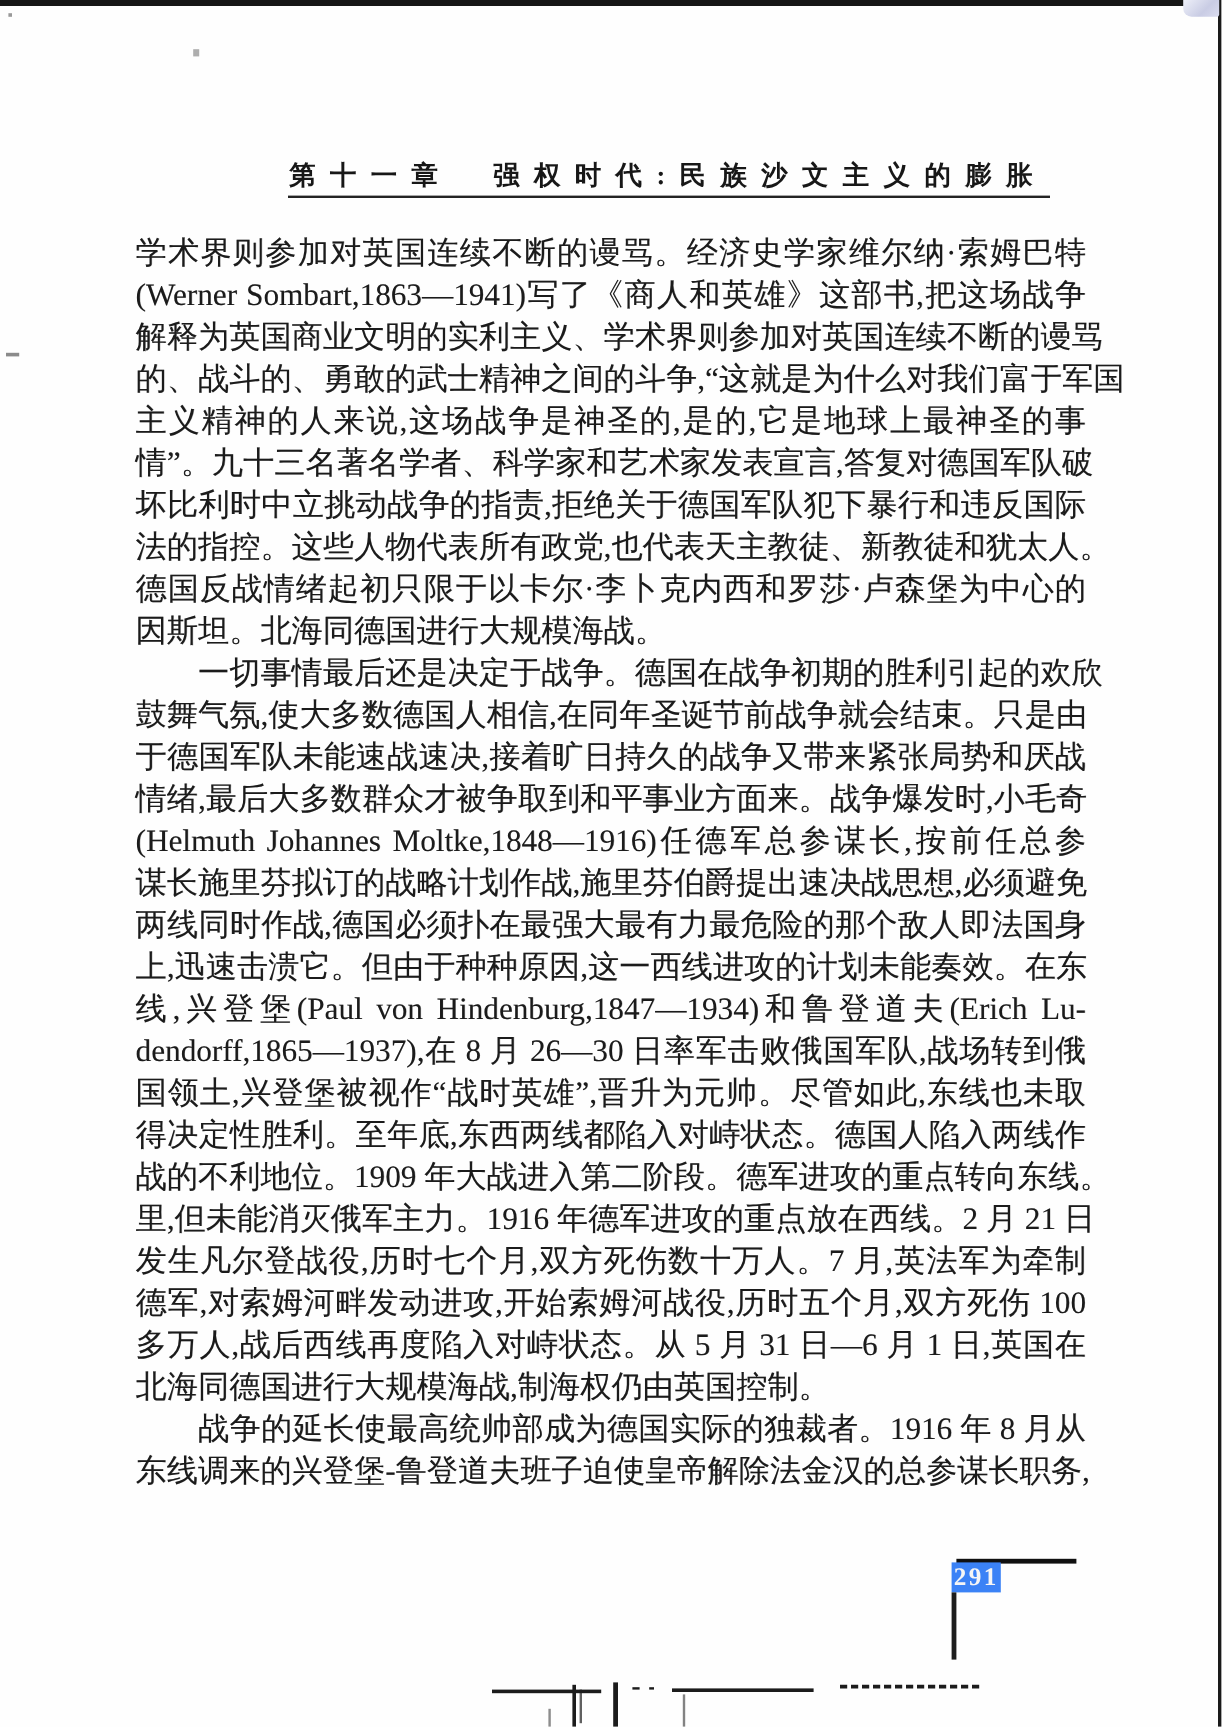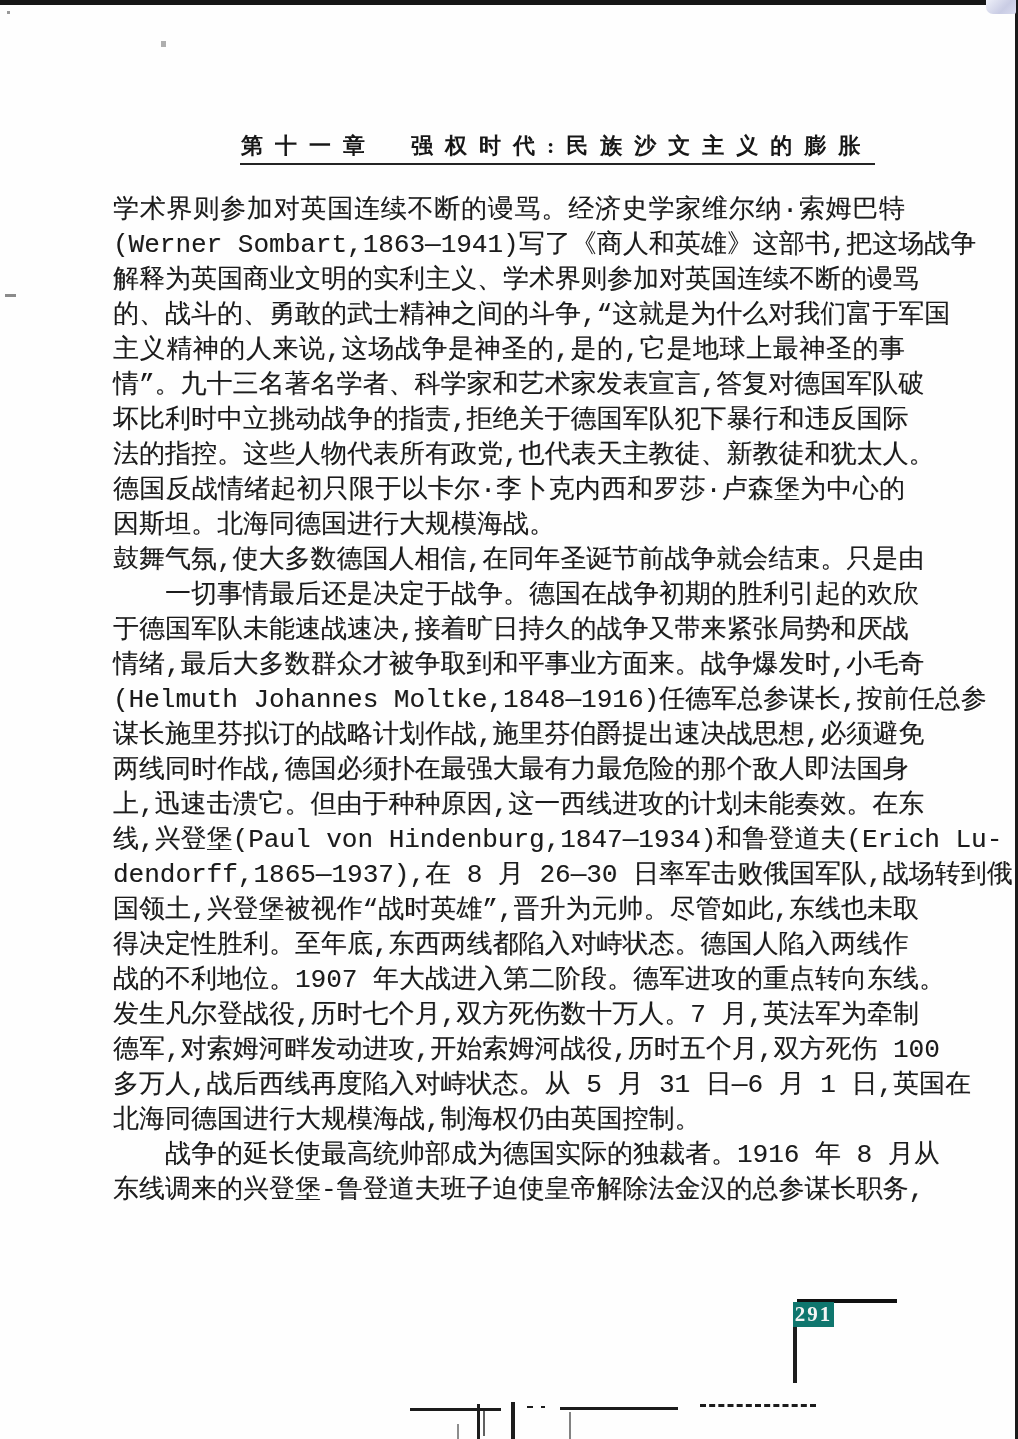--- a/index.html
+++ b/index.html
@@ -50,40 +50,39 @@
   }
 
   
   .text-column {
     position: absolute;
     left: 113px; top: 193px;
     width: 792px;
     font-size: 26px;
     color: #1b1b1b;
     text-shadow: 0.3px 0.3px 0 rgba(20,20,20,0.35);
-    font-family: Liberation Mono, monospace;
   }
   .line {
     height: 35px;
     line-height: 35px;
     text-align: justify;
     text-align-last: justify;
     white-space: nowrap;
   }
   .line.short { text-align-last: left; }
   .line.indent { text-indent: 2em; }
 
   
   .pagenum-rule-top {
     position: absolute; left: 797px; top: 1299px; width: 100px; height: 3.5px;
     background: #101010;
   }
   .pagenum-box {
     position: absolute; left: 793px; top: 1302px; width: 41px; height: 25px;
-    background: #0f766e;
+    background: #3b82f6;
     color: #f5f5f5;
     font-family: "Liberation Serif", "DejaVu Serif", serif;
     font-size: 21px; font-weight: bold; letter-spacing: 2px;
     text-align: center; line-height: 25px;
   }
   .pagenum-rule-side {
     position: absolute; left: 793px; top: 1327px; width: 3.5px; height: 56px;
     background: #1d1d1d;
   }
 
@@ -119,33 +118,34 @@
     <div class="line">学术界则参加对英国连续不断的谩骂。经济史学家维尔纳·索姆巴特</div>
     <div class="line">(Werner Sombart,1863—1941)写了《商人和英雄》这部书,把这场战争</div>
     <div class="line">解释为英国商业文明的实利主义、学术界则参加对英国连续不断的谩骂</div>
     <div class="line">的、战斗的、勇敢的武士精神之间的斗争,“这就是为什么对我们富于军国</div>
     <div class="line">主义精神的人来说,这场战争是神圣的,是的,它是地球上最神圣的事</div>
     <div class="line">情”。九十三名著名学者、科学家和艺术家发表宣言,答复对德国军队破</div>
     <div class="line">坏比利时中立挑动战争的指责,拒绝关于德国军队犯下暴行和违反国际</div>
     <div class="line">法的指控。这些人物代表所有政党,也代表天主教徒、新教徒和犹太人。</div>
     <div class="line">德国反战情绪起初只限于以卡尔·李卜克内西和罗莎·卢森堡为中心的</div>
     <div class="line short">因斯坦。北海同德国进行大规模海战。</div>
+    <div class="line indent">一切事情最后还是决定于战争。德国在战争初期的胜利引起的欢欣</div>
     <div class="line">鼓舞气氛,使大多数德国人相信,在同年圣诞节前战争就会结束。只是由</div>
-    <div class="line indent">一切事情最后还是决定于战争。德国在战争初期的胜利引起的欢欣</div>
     <div class="line">于德国军队未能速战速决,接着旷日持久的战争又带来紧张局势和厌战</div>
     <div class="line">情绪,最后大多数群众才被争取到和平事业方面来。战争爆发时,小毛奇</div>
     <div class="line">(Helmuth Johannes Moltke,1848—1916)任德军总参谋长,按前任总参</div>
     <div class="line">谋长施里芬拟订的战略计划作战,施里芬伯爵提出速决战思想,必须避免</div>
     <div class="line">两线同时作战,德国必须扑在最强大最有力最危险的那个敌人即法国身</div>
     <div class="line">上,迅速击溃它。但由于种种原因,这一西线进攻的计划未能奏效。在东</div>
     <div class="line">线,兴登堡(Paul von Hindenburg,1847—1934)和鲁登道夫(Erich Lu-</div>
     <div class="line">dendorff,1865—1937),在 8 月 26—30 日率军击败俄国军队,战场转到俄</div>
     <div class="line">国领土,兴登堡被视作“战时英雄”,晋升为元帅。尽管如此,东线也未取</div>
     <div class="line">得决定性胜利。至年底,东西两线都陷入对峙状态。德国人陷入两线作</div>
-    <div class="line">战的不利地位。1907 年大战进入第二阶段。德军进攻的重点转向东线。</div>
+    <div class="line">战的不利地位。1909 年大战进入第二阶段。德军进攻的重点转向东线。</div>
+    <div class="line">里,但未能消灭俄军主力。1916 年德军进攻的重点放在西线。2 月 21 日</div>
     <div class="line">发生凡尔登战役,历时七个月,双方死伤数十万人。7 月,英法军为牵制</div>
     <div class="line">德军,对索姆河畔发动进攻,开始索姆河战役,历时五个月,双方死伤 100</div>
     <div class="line">多万人,战后西线再度陷入对峙状态。从 5 月 31 日—6 月 1 日,英国在</div>
     <div class="line short">北海同德国进行大规模海战,制海权仍由英国控制。</div>
     <div class="line indent">战争的延长使最高统帅部成为德国实际的独裁者。1916 年 8 月从</div>
     <div class="line">东线调来的兴登堡-鲁登道夫班子迫使皇帝解除法金汉的总参谋长职务,</div>
   </div>
 
   <div class="pagenum-rule-top"></div>
   <div class="pagenum-box">291</div>

